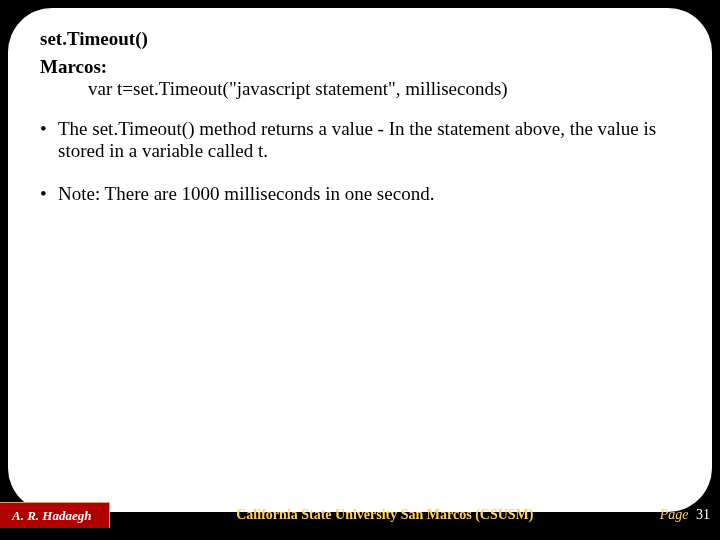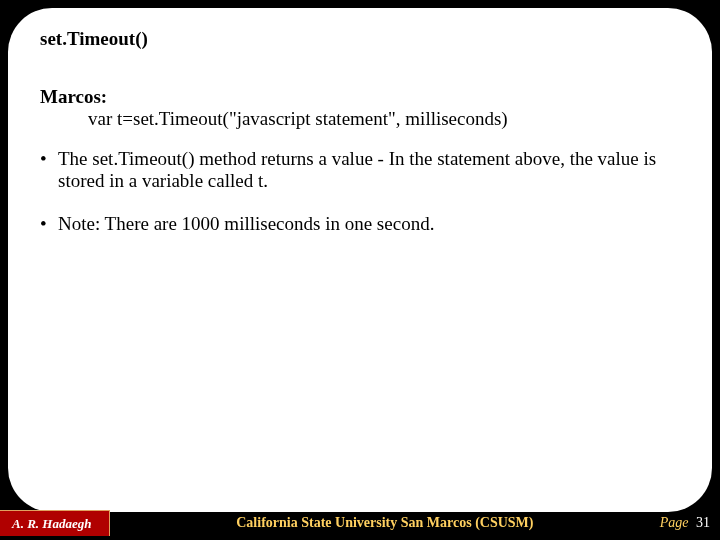--- a/index.html
+++ b/index.html
@@ -17,21 +17,21 @@
     left: 8px;
     right: 8px;
     bottom: 28px;
     background: #fff;
     border-radius: 44px;
     padding: 20px 32px 12px 32px;
   }
   .title {
     font-weight: bold;
     font-size: 19px;
-    margin-bottom: 36px;
+    margin-bottom: 6px;
   }
   .syntax-block {
     margin-bottom: 18px;
   }
   .syntax-label {
     font-weight: bold;
     font-size: 19px;
   }
   .syntax-code {
     font-size: 19px;
@@ -50,21 +50,21 @@
   li::before {
     content: "•";
     position: absolute;
     left: 0;
     top: 0;
   }
   .footer {
     position: absolute;
     left: 0;
     right: 0;
-    bottom: 4px;
+    bottom: 12px;
     height: 26px;
     display: flex;
     align-items: center;
     color: #fff;
     font-family: "Times New Roman", Times, serif;
   }
   .footer-left {
     background: #b00000;
     color: #fff;
     font-style: italic;

